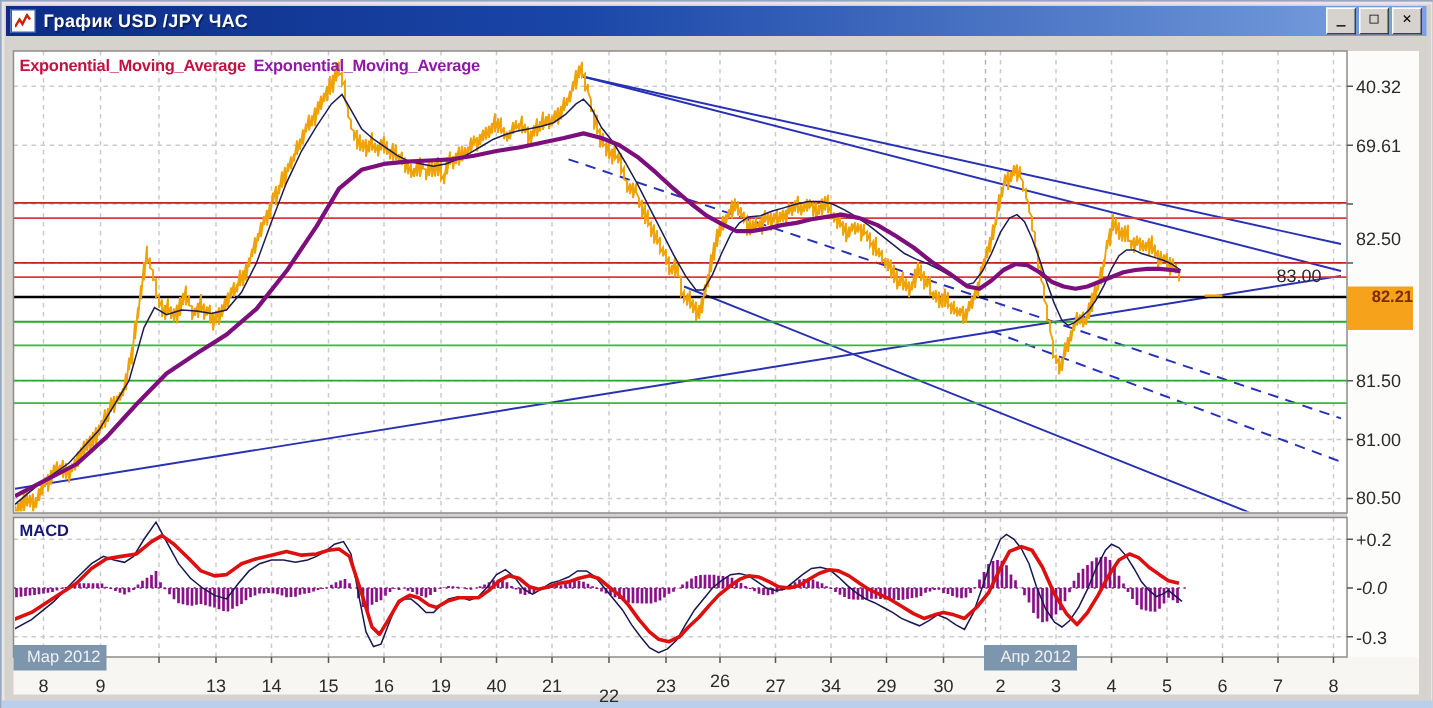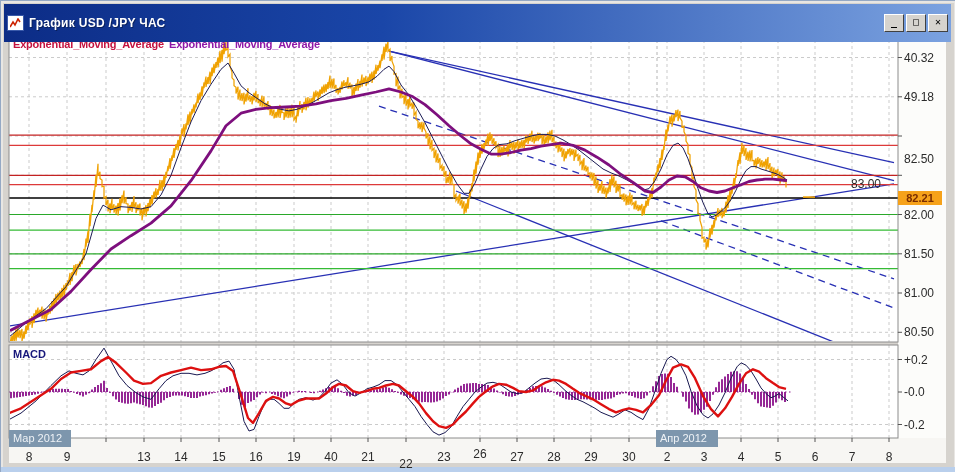--- a/index.html
+++ b/index.html
@@ -1,38 +1,38 @@
 <!DOCTYPE html>
 <html><head>
 <meta charset="utf-8">
 <style>
   html,body{margin:0;padding:0;background:#808080;font-family:"Liberation Sans",sans-serif;}
   #window{position:relative;width:955px;height:472px;background:#d6d3ce;overflow:hidden;
           border:1px solid #94a8c4;box-shadow:inset 0 0 0 2px #e8e6e3;}
-  #titlebar{position:absolute;left:3px;top:3px;width:947px;height:38px;
+  #titlebar{position:absolute;left:3px;top:3px;width:947px;height:20px;
             background:linear-gradient(to right,#0c2c86,#1a46a8 40%,#7ba2e0);
             display:flex;align-items:center;padding:0 3px;box-sizing:border-box;z-index:10;}
   #title-icon{width:15px;height:14px;background:#fff;border:1px solid #3a5aaa;margin-right:5px;
               display:flex;align-items:center;justify-content:center;flex:0 0 auto;}
   #title-text{color:#ffffff;font-size:12px;font-weight:bold;letter-spacing:.3px;white-space:nowrap;
               text-shadow:1px 1px 0 rgba(0,0,0,.35);flex:1;}
   .winbtn{width:18px;height:16px;background:#d6d3ce;border:1px solid;border-color:#fff #404040 #404040 #fff;
           font-size:10px;line-height:13px;text-align:center;color:#000;margin-left:2px;font-weight:bold;
           font-family:"DejaVu Sans Mono",monospace;cursor:default;}
   #plotarea{position:absolute;left:0;top:0;width:955px;height:472px;z-index:1;}
   .overlay{position:absolute;z-index:5;white-space:nowrap;}
   #ema-label-1{left:12px;top:37px;font-size:11px;font-weight:bold;color:#c41240;letter-spacing:-0.2px;}
   #ema-label-2{left:168px;top:37px;font-size:11px;font-weight:bold;color:#8f18a8;letter-spacing:-0.2px;}
   #macd-label{left:12px;top:347px;font-size:11px;font-weight:bold;color:#16167a;}
   .month-badge{height:15px;background:#7d96ad;color:#eef2f6;font-size:11px;line-height:15px;
-               text-align:left;padding:1px 4px;top:429px;}
+               text-align:right;padding:1px 4px;top:429px;}
   #month-mar{left:8px;min-width:54px;}
   #month-apr{left:655px;min-width:54px;}
-  #price-badge{left:897px;top:190px;width:44px;height:14px;background:#f6a21a;color:#7a2d00;
-               font-size:11px;font-weight:bold;line-height:14px;text-align:center;}
+  #price-badge{left:897px;top:190px;width:44px;height:29px;background:#f6a21a;color:#7a2d00;
+               font-size:11px;font-weight:bold;line-height:14px;text-align:right;}
   .ylab{position:absolute;left:903px;font-size:12px;color:#2b2b2b;z-index:4;}
   .xlab{position:absolute;top:449px;width:26px;text-align:center;font-size:12px;color:#2b2b2b;z-index:4;}
 </style>
 </head>
 <body>
 
 <div id="window">
   <svg id="plotarea" xmlns="http://www.w3.org/2000/svg">
       <rect x="8" y="33" width="889" height="308" fill="#ffffff"></rect>
       <rect x="8" y="344" width="889" height="93" fill="#ffffff"></rect>
@@ -447,45 +447,45 @@
   </div>
 
   <div class="overlay" id="ema-label-1">Exponential_Moving_Average</div>
   <div class="overlay" id="ema-label-2">Exponential_Moving_Average</div>
   <div class="overlay" id="macd-label">MACD</div>
   <div class="overlay month-badge" id="month-mar">Мар 2012</div>
   <div class="overlay month-badge" id="month-apr">Апр 2012</div>
   <div class="overlay" id="price-badge">82.21</div>
   <div id="labels-layer">
       <div class="ylab" style="left: 903px; top: 49.5px;">40.32</div>
-      <div class="ylab" style="left: 903px; top: 88.75px;">49.18</div>
+      <div class="ylab" style="left: 903px; top: 88.75px;">69.61</div>
       <div class="ylab" style="left: 850px; top: 128px; margin-top: 48px;">83.00</div>
       <div class="ylab" style="left: 903px; top: 151px;">82.50</div>
       <div class="ylab" style="left: 903px; top: 206.5px;">82.00</div>
       <div class="ylab" style="left: 903px; top: 245.75px;">81.50</div>
       <div class="ylab" style="left: 903px; top: 285px;">81.00</div>
       <div class="ylab" style="left: 903px; top: 324.25px;">80.50</div>
       <div class="ylab" style="left: 903px; top: 351.5px;">+0.2</div>
-      <div class="ylab" style="left: 903px; top: 384px;">-0.0</div>
-      <div class="ylab" style="left: 903px; top: 416.5px;">-0.2</div>
+      <div class="ylab" style="left: 903px; top: 384px; font-style: italic;">-0.0</div>
+      <div class="ylab" style="left: 903px; top: 416.5px;">-0.3</div>
       <div class="xlab" style="left: 15px; top: 449px;">8</div>
       <div class="xlab" style="left: 53px; top: 449px;">9</div>
       <div class="xlab" style="left: 92px; top: 472px;">12</div>
       <div class="xlab" style="left: 130px; top: 449px;">13</div>
       <div class="xlab" style="left: 167px; top: 449px;">14</div>
       <div class="xlab" style="left: 205px; top: 449px;">15</div>
       <div class="xlab" style="left: 242px; top: 449px;">16</div>
       <div class="xlab" style="left: 280px; top: 449px;">19</div>
       <div class="xlab" style="left: 317px; top: 449px;">40</div>
       <div class="xlab" style="left: 354px; top: 449px;">21</div>
       <div class="xlab" style="left: 392px; top: 456px;">22</div>
       <div class="xlab" style="left: 430px; top: 449px;">23</div>
       <div class="xlab" style="left: 466px; top: 446px;">26</div>
       <div class="xlab" style="left: 503px; top: 449px;">27</div>
-      <div class="xlab" style="left: 540px; top: 449px;">28</div>
+      <div class="xlab" style="left: 540px; top: 449px;">34</div>
       <div class="xlab" style="left: 577px; top: 449px;">29</div>
       <div class="xlab" style="left: 615px; top: 449px;">30</div>
       <div class="xlab" style="left: 653px; top: 449px;">2</div>
       <div class="xlab" style="left: 690px; top: 449px;">3</div>
       <div class="xlab" style="left: 727px; top: 449px;">4</div>
       <div class="xlab" style="left: 764px; top: 449px;">5</div>
       <div class="xlab" style="left: 801px; top: 449px;">6</div>
       <div class="xlab" style="left: 838px; top: 449px;">7</div>
       <div class="xlab" style="left: 875px; top: 449px;">8</div>
     </div>

